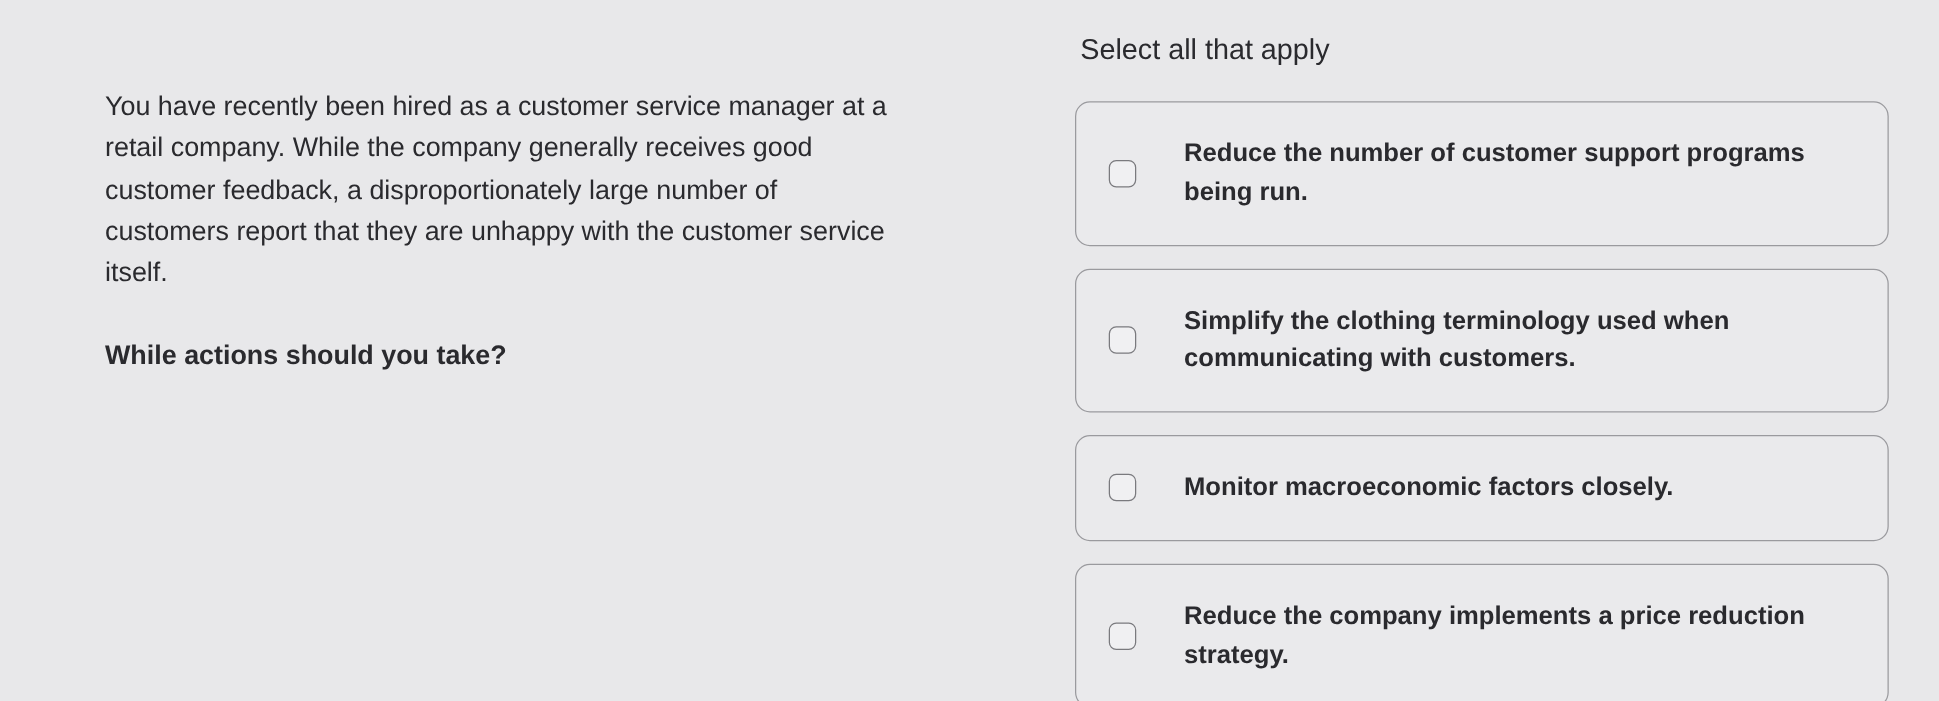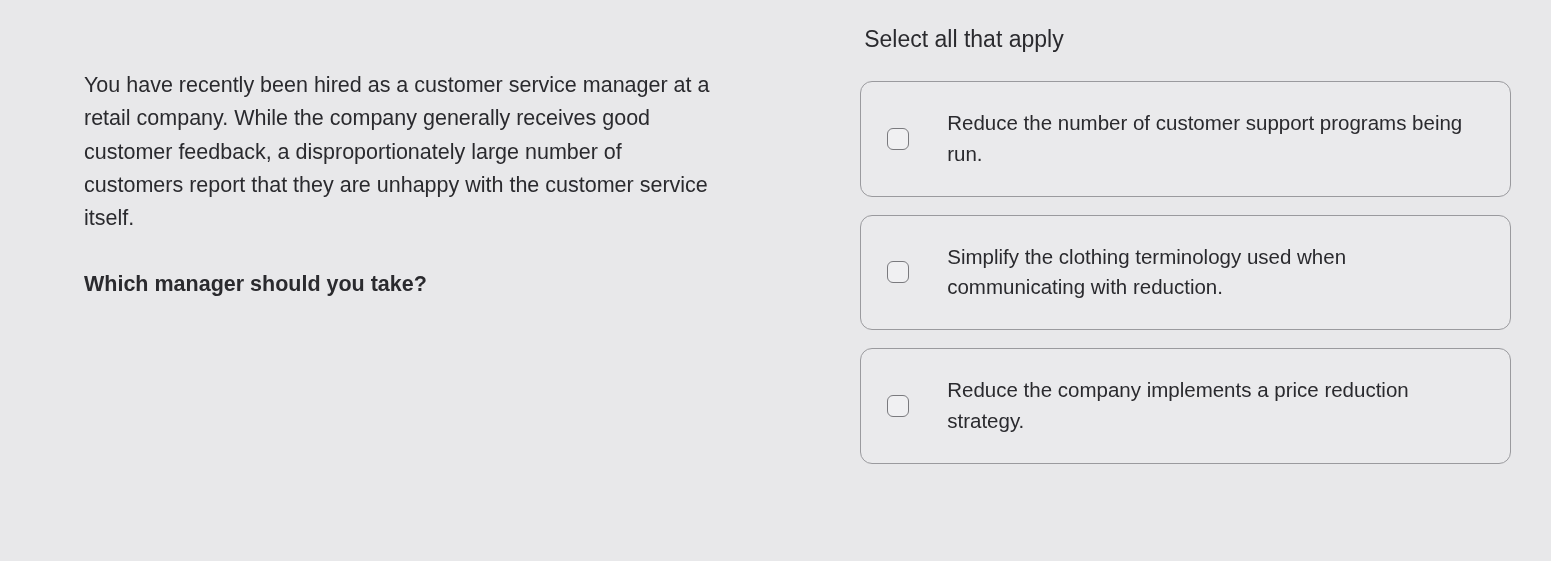--- a/index.html
+++ b/index.html
@@ -63,43 +63,47 @@
       min-width: 22px;
       border: 1.8px solid #7a7a7e;
       border-radius: 6px;
       background: #f0f0f2;
       flex-shrink: 0;
     }
     .option-label {
       font-size: 20.5px;
       line-height: 1.5;
       color: #2a2a2e;
-      font-weight: 400;
+      font-weight: 700;
     }
   </style>
 </head>
 <body>
 
 <div class="left-panel">
   <p class="scenario-text">You have recently been hired as a customer service manager at a retail company. While the company generally receives good customer feedback, a disproportionately large number of customers report that they are unhappy with the customer service itself.</p>
-  <p class="question-text">Which manager should you take?</p>
+  <p class="question-text">While actions should you take?</p>
 </div>
 
 <div class="right-panel">
   <div class="instruction-text">Select all that apply</div>
 
   <div class="option-card">
     <div class="checkbox"></div>
     <div class="option-label">Reduce the number of customer support programs being run.</div>
   </div>
 
 
   <div class="option-card">
     <div class="checkbox"></div>
-    <div class="option-label">Simplify the clothing terminology used when communicating with reduction.</div>
+    <div class="option-label">Simplify the clothing terminology used when communicating with customers.</div>
   </div>
 
+  <div class="option-card">
+    <div class="checkbox"></div>
+    <div class="option-label">Monitor macroeconomic factors closely.</div>
+  </div>
 
   <div class="option-card">
     <div class="checkbox"></div>
     <div class="option-label">Reduce the company implements a price reduction strategy.</div>
   </div>
 </div>
 
 </body></html>

